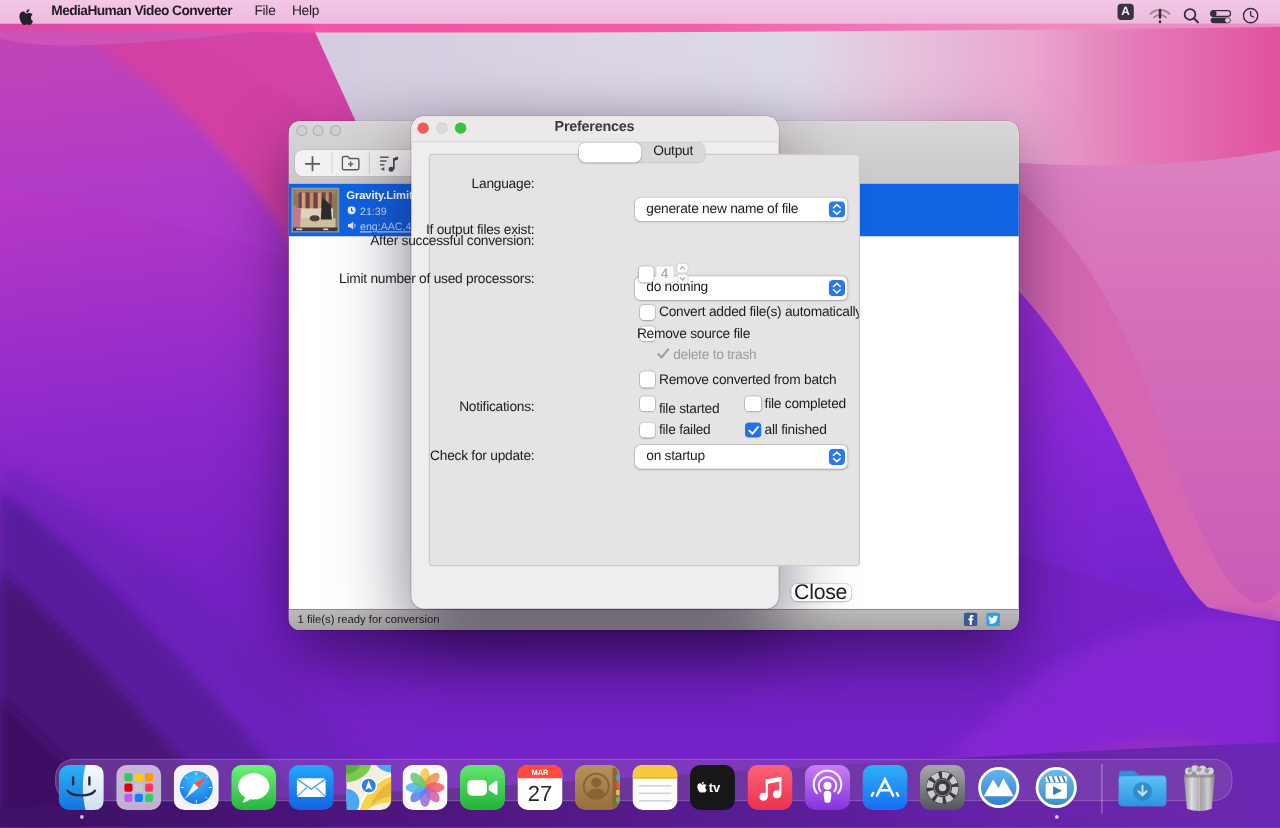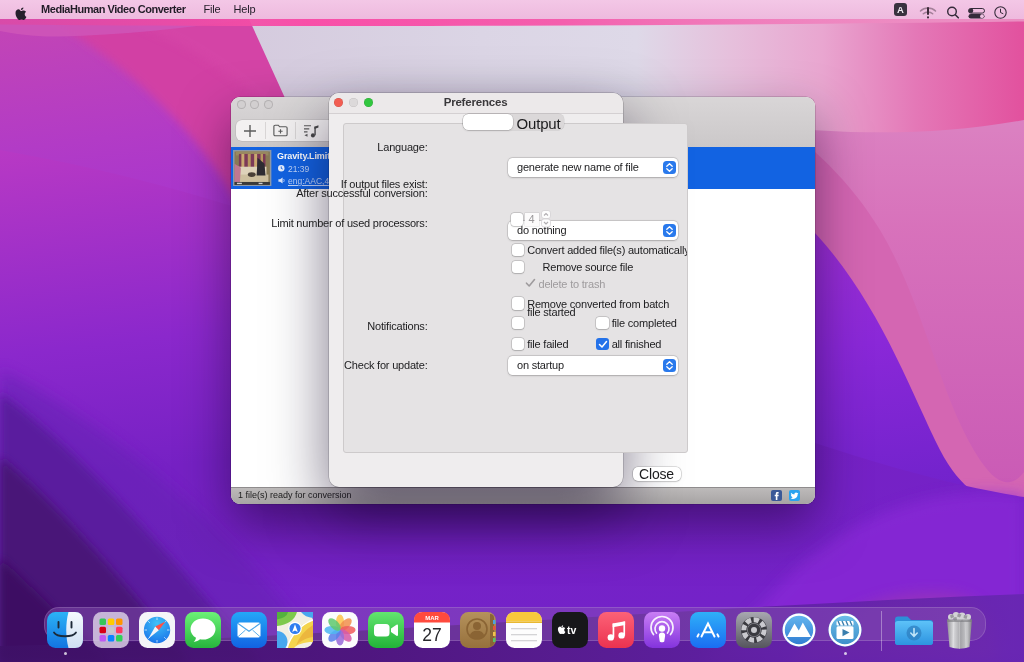--- a/index.html
+++ b/index.html
@@ -43,21 +43,21 @@
   .pop{position:absolute;left:179.5px;width:170px;height:19px;background:#fff;
      border-radius:4.5px;box-shadow:0 0 0 0.5px rgba(0,0,0,.18), 0 0.5px 2px rgba(0,0,0,.18);
      line-height:19px;}
   .pop .tx{position:absolute;left:9px;top:0;}
   .pop svg{position:absolute;right:2.5px;top:3px;}
   .cb{position:absolute;width:12.5px;height:12.5px;border-radius:3px;background:#fff;
       box-shadow:0 0 0 0.5px rgba(0,0,0,.22), 0 0.5px 1.5px rgba(0,0,0,.15);}
   .cbl{position:absolute;white-space:nowrap;}
   #closebtn{position:absolute;left:304px;top:374.3px;width:48px;height:14px;background:#fff;
       border-radius:5px;box-shadow:0 0 0 0.5px rgba(0,0,0,.2), 0 0.5px 2px rgba(0,0,0,.2);
-      text-align:center;line-height:14px;font-size:14px;}
+      text-align:center;line-height:14px;font-size:17px;}
   
   #dock{position:absolute;left:43.5px;top:607px;width:942px;height:34px;z-index:40;
      border-radius:15px;background:rgba(138,85,180,.45);
      box-shadow:inset 0 0 0 1px rgba(255,255,255,.15);}
   .di{position:absolute;top:4.5px;width:36px;height:36px;}
   .ddot{position:absolute;top:44.5px;width:3px;height:3px;border-radius:50%;background:rgba(255,255,255,.75);}
 </style>
 </head>
 <body>
 <svg id="wall" width="1024" height="662" viewBox="0 0 1024 662">
@@ -256,21 +256,21 @@
 <div id="prefwin">
   <div id="preftitle"></div>
   <div class="plight" style="left:5.1px;background:#f25d52;box-shadow:inset 0 0 0 0.5px rgba(0,0,0,.15);"></div>
   <div class="plight" style="left:20.2px;background:#dcd9da;box-shadow:inset 0 0 0 0.5px rgba(0,0,0,.12);"></div>
   <div class="plight" style="left:35.3px;background:#32c63f;box-shadow:inset 0 0 0 0.5px rgba(0,0,0,.15);"></div>
   <div style="position:absolute;left:0;top:3.5px;width:100%;text-align:center;font-weight:bold;font-size:11.5px;color:#3a383b;">Preferences</div>
   <div id="groupbox"></div>
 
   <div style="position:absolute;left:134.2px;top:21.2px;width:101px;height:16px;background:#dbd8d9;border-radius:5.5px;box-shadow:0 0 0 0.5px rgba(0,0,0,.12);"></div>
   <div style="position:absolute;left:134.2px;top:21.2px;width:50px;height:16px;background:#fff;border-radius:5.5px;box-shadow:0 0 0 0.5px rgba(0,0,0,.15), 0 1px 2px rgba(0,0,0,.12);"></div>
-  <div style="position:absolute;left:185px;top:22.7px;width:50px;text-align:center;font-size:15px;">Output</div>
+  <div style="position:absolute;left:185px;top:22.7px;width:50px;text-align:center;font-size:11px;">Output</div>
 
   <div class="lbl" style="top:48.2px;">Language:</div>
   <div class="lbl" style="top:85px;">If output files exist:</div>
   <div class="pop" style="top:65.8px;">
       <span class="tx">generate new name of file</span>
     <svg width="13" height="13" viewBox="0 0 13 13">
         <rect width="13" height="13" rx="3.5" fill="#2979ec"></rect>
         <path d="M3.8,5.2 L6.5,2.7 L9.2,5.2 M3.8,7.8 L6.5,10.3 L9.2,7.8" stroke="#fff" stroke-width="1.3" fill="none" stroke-linecap="round" stroke-linejoin="round"></path>
       </svg>
   </div>
@@ -288,31 +288,31 @@
   <svg style="position:absolute;left:212px;top:117.5px" width="10" height="18" viewBox="0 0 10 18">
     <rect x="0.5" y="0.5" width="9" height="8" rx="2.5" fill="#fdfdfd" stroke="#cfccce" stroke-width="0.7"></rect>
     <rect x="0.5" y="9" width="9" height="8" rx="2.5" fill="#fdfdfd" stroke="#cfccce" stroke-width="0.7"></rect>
     <path d="M3,5.5 L5,3.5 L7,5.5" stroke="#b0adb0" stroke-width="1.1" fill="none"></path>
     <path d="M3,12 L5,14 L7,12" stroke="#b0adb0" stroke-width="1.1" fill="none"></path>
   </svg>
 
   <div class="cb" style="left:183px;top:151.2px;"></div>
   <div class="cbl" style="left:198.7px;top:151.5px;width:160px;overflow:hidden;">Convert added file(s) automatically</div>
   <div class="cb" style="left:183px;top:168.2px;"></div>
-  <div class="cbl" style="left:214px;top:168.5px;">Remove source file</div>
+  <div class="cbl" style="left:181px;top:168.5px;">Remove source file</div>
   <svg style="position:absolute;left:196.5px;top:185px" width="11" height="10" viewBox="0 0 11 10">
     <path d="M1.5,5.2 L4.2,8 L9.5,1.5" stroke="#9e9b9d" stroke-width="1.6" fill="none" stroke-linecap="round" stroke-linejoin="round"></path>
   </svg>
   <div class="cbl" style="left:210px;top:184.9px;color:#9e9b9d;">delete to trash</div>
   <div class="cb" style="left:183px;top:204.7px;"></div>
   <div class="cbl" style="left:198.7px;top:205px;">Remove converted from batch</div>
 
   <div class="lbl" style="top:227.8px;">Notifications:</div>
   <div class="cb" style="left:183px;top:224.3px;"></div>
-  <div class="cbl" style="left:198.7px;top:213px;">file started</div>
+  <div class="cbl" style="left:198.7px;top:228px;">file started</div>
   <div class="cb" style="left:267.5px;top:224.3px;"></div>
   <div class="cbl" style="left:283.2px;top:224.6px;">file completed</div>
   <div class="cb" style="left:183px;top:245.3px;"></div>
   <div class="cbl" style="left:198.7px;top:245.6px;">file failed</div>
   <div class="cb" style="left:267.5px;top:245.3px;background:#2472e9;box-shadow:none;"></div>
   <svg style="position:absolute;left:269px;top:247.3px" width="10" height="9" viewBox="0 0 10 9">
     <path d="M1.5,4.5 L4,7 L8.5,1.5" stroke="#fff" stroke-width="1.5" fill="none" stroke-linecap="round" stroke-linejoin="round"></path>
   </svg>
   <div class="cbl" style="left:283.2px;top:245.6px;">all finished</div>
 

